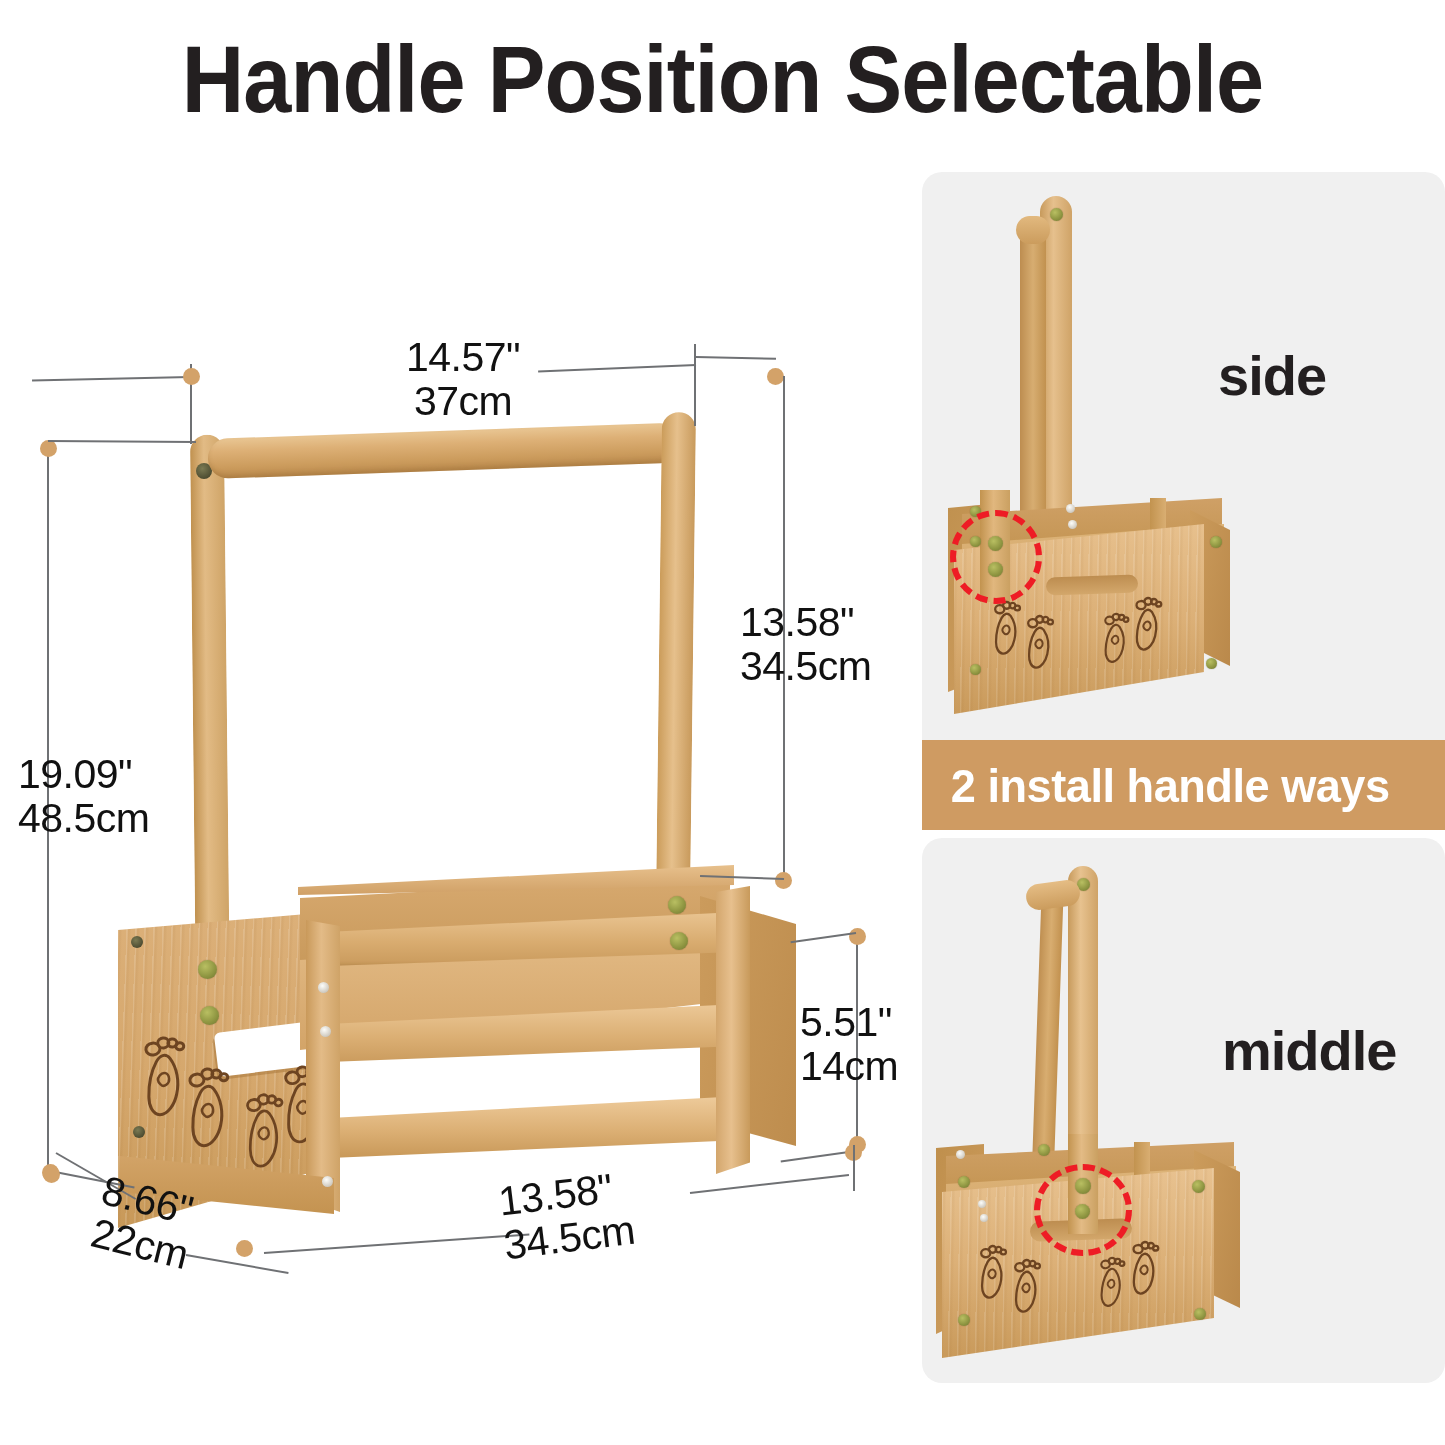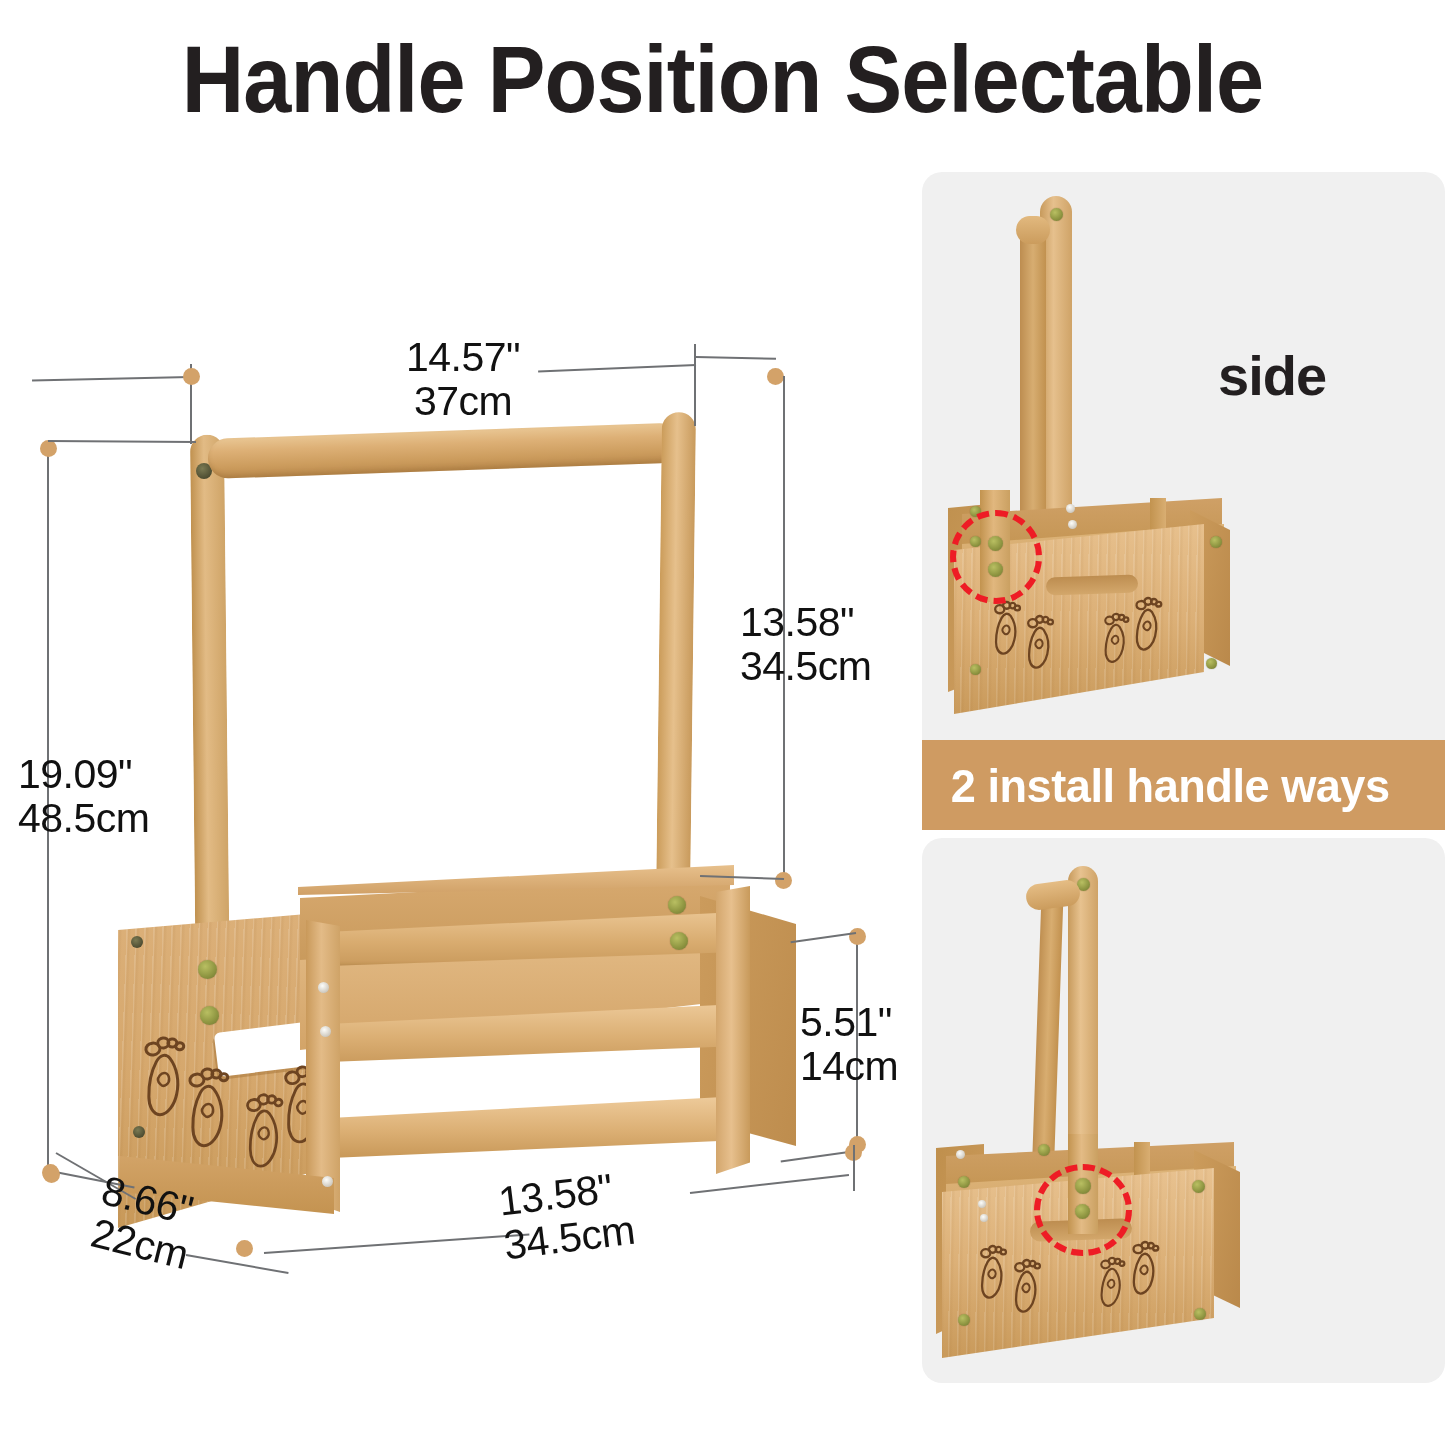--- a/index.html
+++ b/index.html
@@ -489,13 +489,14 @@
         <ellipse cx="25" cy="8" rx="5.5" ry="5" stroke-width="3.5"></ellipse>
         <ellipse cx="34" cy="9" rx="4.5" ry="4" stroke-width="3.5"></ellipse>
         <ellipse cx="41" cy="13" rx="4" ry="3.5" stroke-width="3.5"></ellipse>
         <path d="M18 40 C22 36 27 38 27 44 C27 49 21 53 18 49 C15 46 15 43 18 40 Z" stroke-width="3"></path>
       </svg>
     </div>
 
     <div class="redring" style="left:112px; top:326px; width:98px; height:92px;"></div>
   </div>
 
+  <div class="panel-label" style="position:absolute; left:300px; top:180px; font-size:56px;">middle</div>
 </div>
 
 </body></html>

